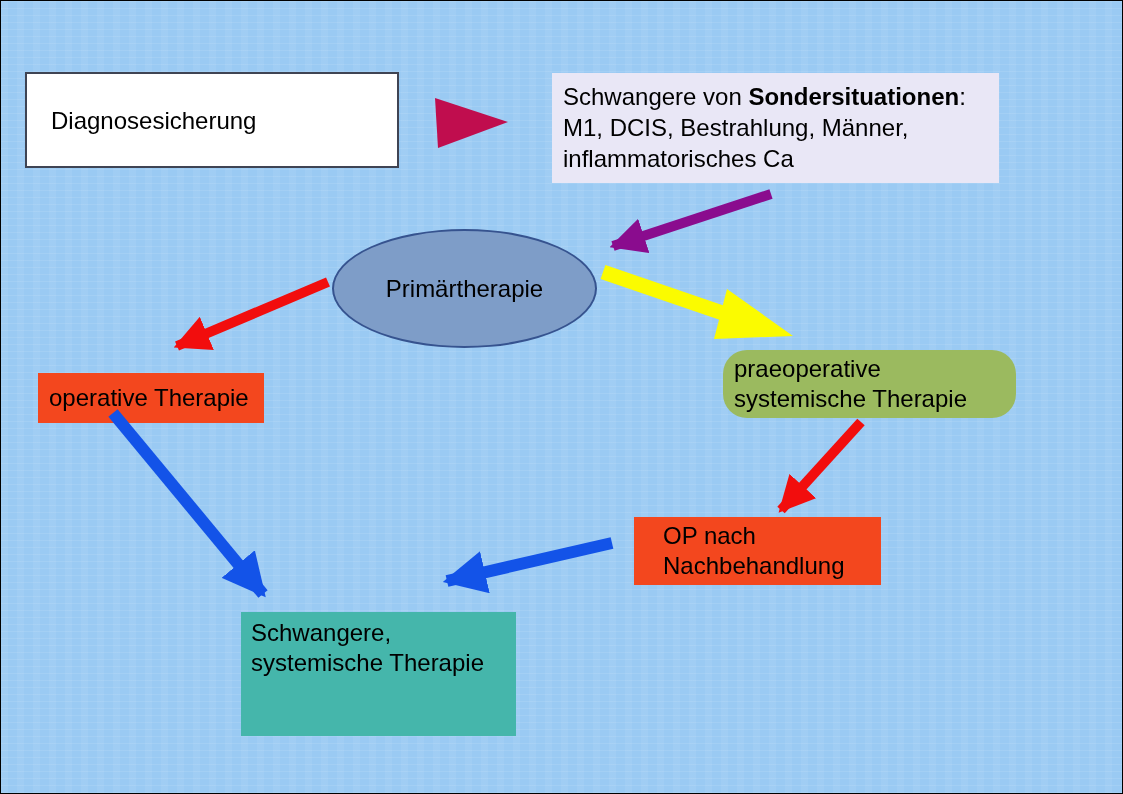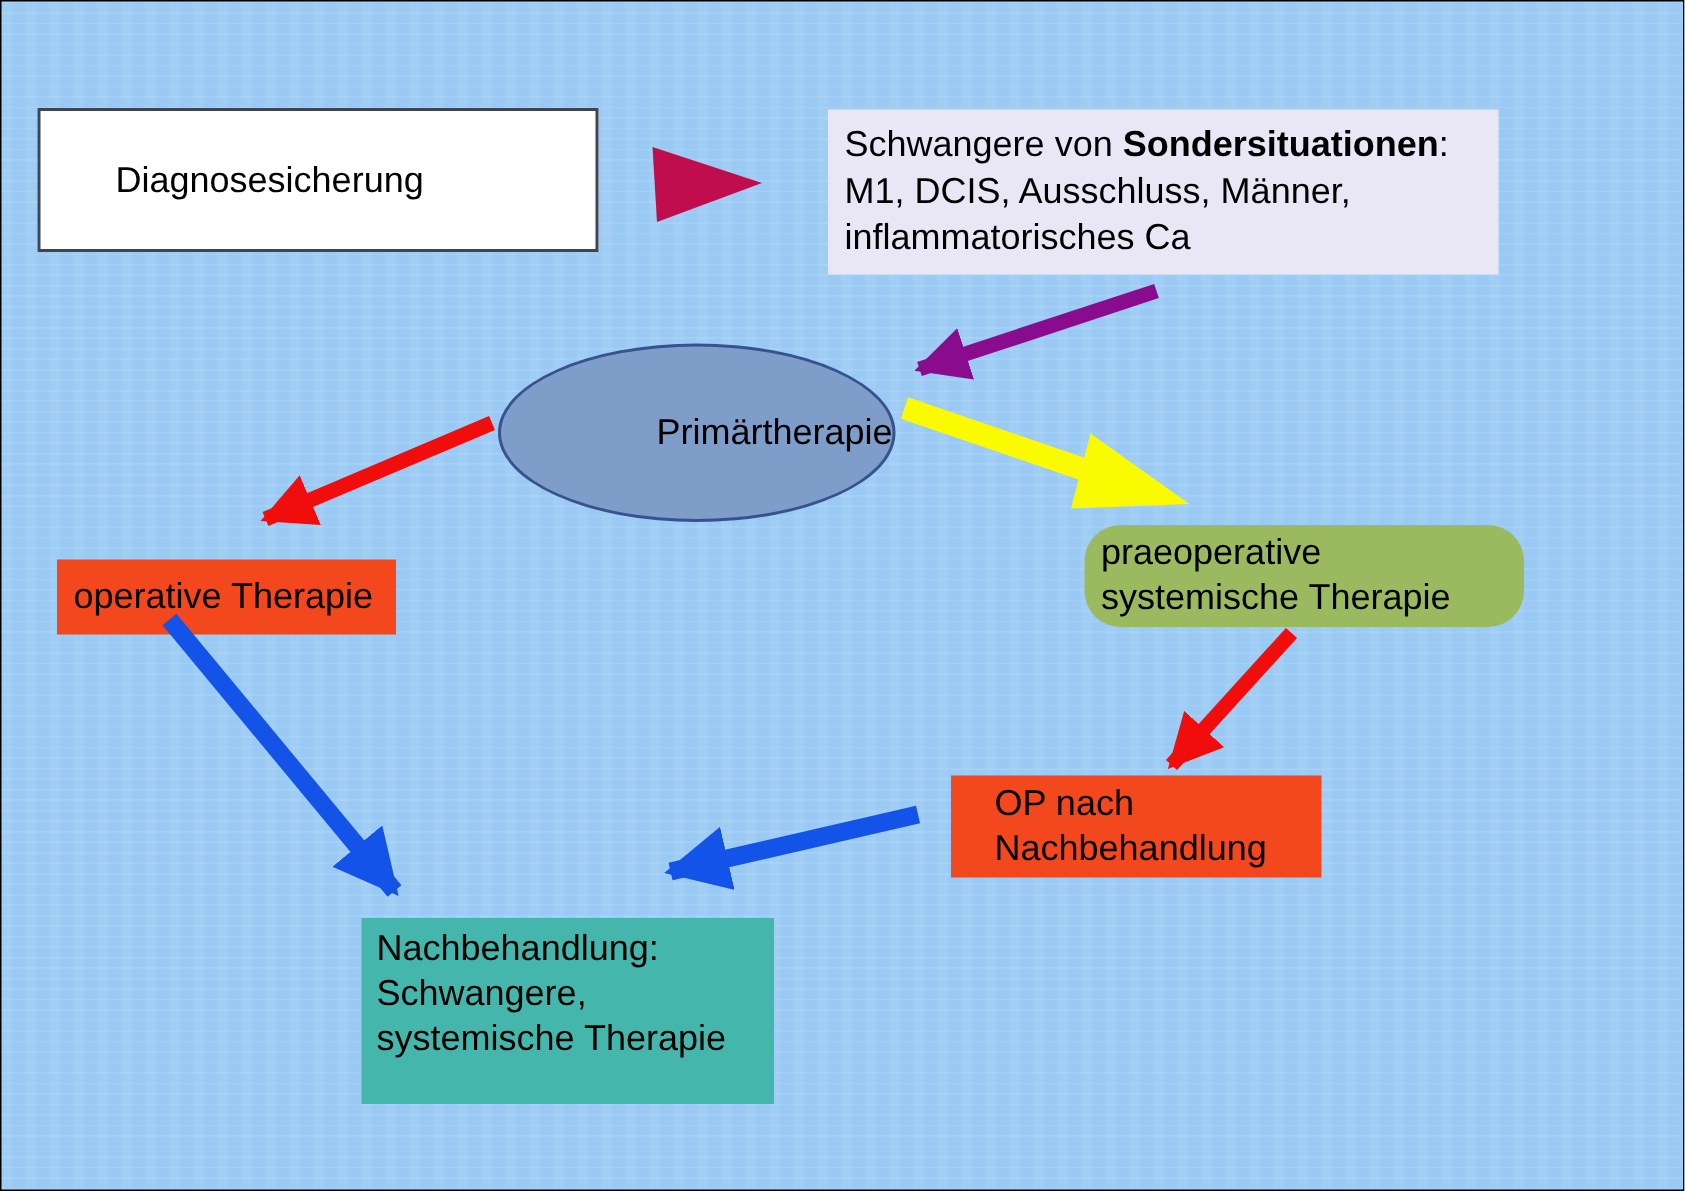--- a/index.html
+++ b/index.html
@@ -19,32 +19,32 @@
   .node{
     position:absolute;
     display:flex;flex-direction:column;justify-content:center;
     font-size:24px;line-height:30px;
     z-index:1;
   }
   .node .line{white-space:nowrap;}
   .diagnose-box{
     left:24px;top:71px;width:374px;height:96px;
     background:#FFFFFF;border:2px solid #3f4453;
-    padding-left:50px;box-sizing:border-box;line-height:31px;
+    padding-left:24px;box-sizing:border-box;line-height:31px;
   }
   .sonder-box{
     left:551px;top:72px;width:447px;height:110px;
     background:#E9E7F6;
     padding:8px 0 0 11px;box-sizing:border-box;
     justify-content:flex-start;line-height:31px;
   }
   .primaer-ellipse{
     left:331px;top:228px;width:265px;height:119px;
     background:#7E9DC8;border:2px solid #36538F;border-radius:50%;
-    align-items:flex-end;justify-content:center;box-sizing:border-box;
+    align-items:center;justify-content:center;box-sizing:border-box;
   }
   .operative-box{
     left:37px;top:372px;width:226px;height:50px;
     background:#F3471E;padding-left:11px;box-sizing:border-box;
   }
   .praeop-box{
     left:722px;top:349px;width:293px;height:68px;
     background:#9BBA5F;padding-left:11px;box-sizing:border-box;border-radius:24px;
   }
   .opnach-box{
@@ -65,21 +65,21 @@
 <body>
 
 <div class="slide">
 
   <div class="node diagnose-box">
     <div class="line">Diagnosesicherung</div>
   </div>
 
   <div class="node sonder-box">
     <div class="line"><span>Schwangere von </span><b>Sondersituationen</b><span>:</span></div>
-    <div class="line">M1, DCIS, Ausschluss, Männer,</div>
+    <div class="line">M1, DCIS, Bestrahlung, Männer,</div>
     <div class="line">inflammatorisches Ca</div>
   </div>
 
   <div class="node primaer-ellipse">
     <div class="line">Primärtherapie</div>
   </div>
 
   <div class="node operative-box">
     <div class="line">operative Therapie</div>
   </div>
@@ -88,21 +88,20 @@
     <div class="line">praeoperative</div>
     <div class="line">systemische Therapie</div>
   </div>
 
   <div class="node opnach-box">
     <div class="line">OP nach</div>
     <div class="line">Nachbehandlung</div>
   </div>
 
   <div class="node nach-box">
-    <div class="line">Nachbehandlung:</div>
     <div class="line">Schwangere,</div>
     <div class="line">systemische Therapie</div>
   </div>
 
   <svg class="arrow-layer" width="1123" height="794" viewBox="0 0 1123 794">
     <defs>
       <marker id="mh-purple" viewBox="0 0 10 10" refX="9" refY="5" markerWidth="3.6" markerHeight="3.6" orient="auto">
         <polygon points="0,0 10,5 0,10" fill="#8A0C8E"></polygon>
       </marker>
       <marker id="mh-red" viewBox="0 0 10 10" refX="9" refY="5" markerWidth="3.6" markerHeight="3.6" orient="auto">

